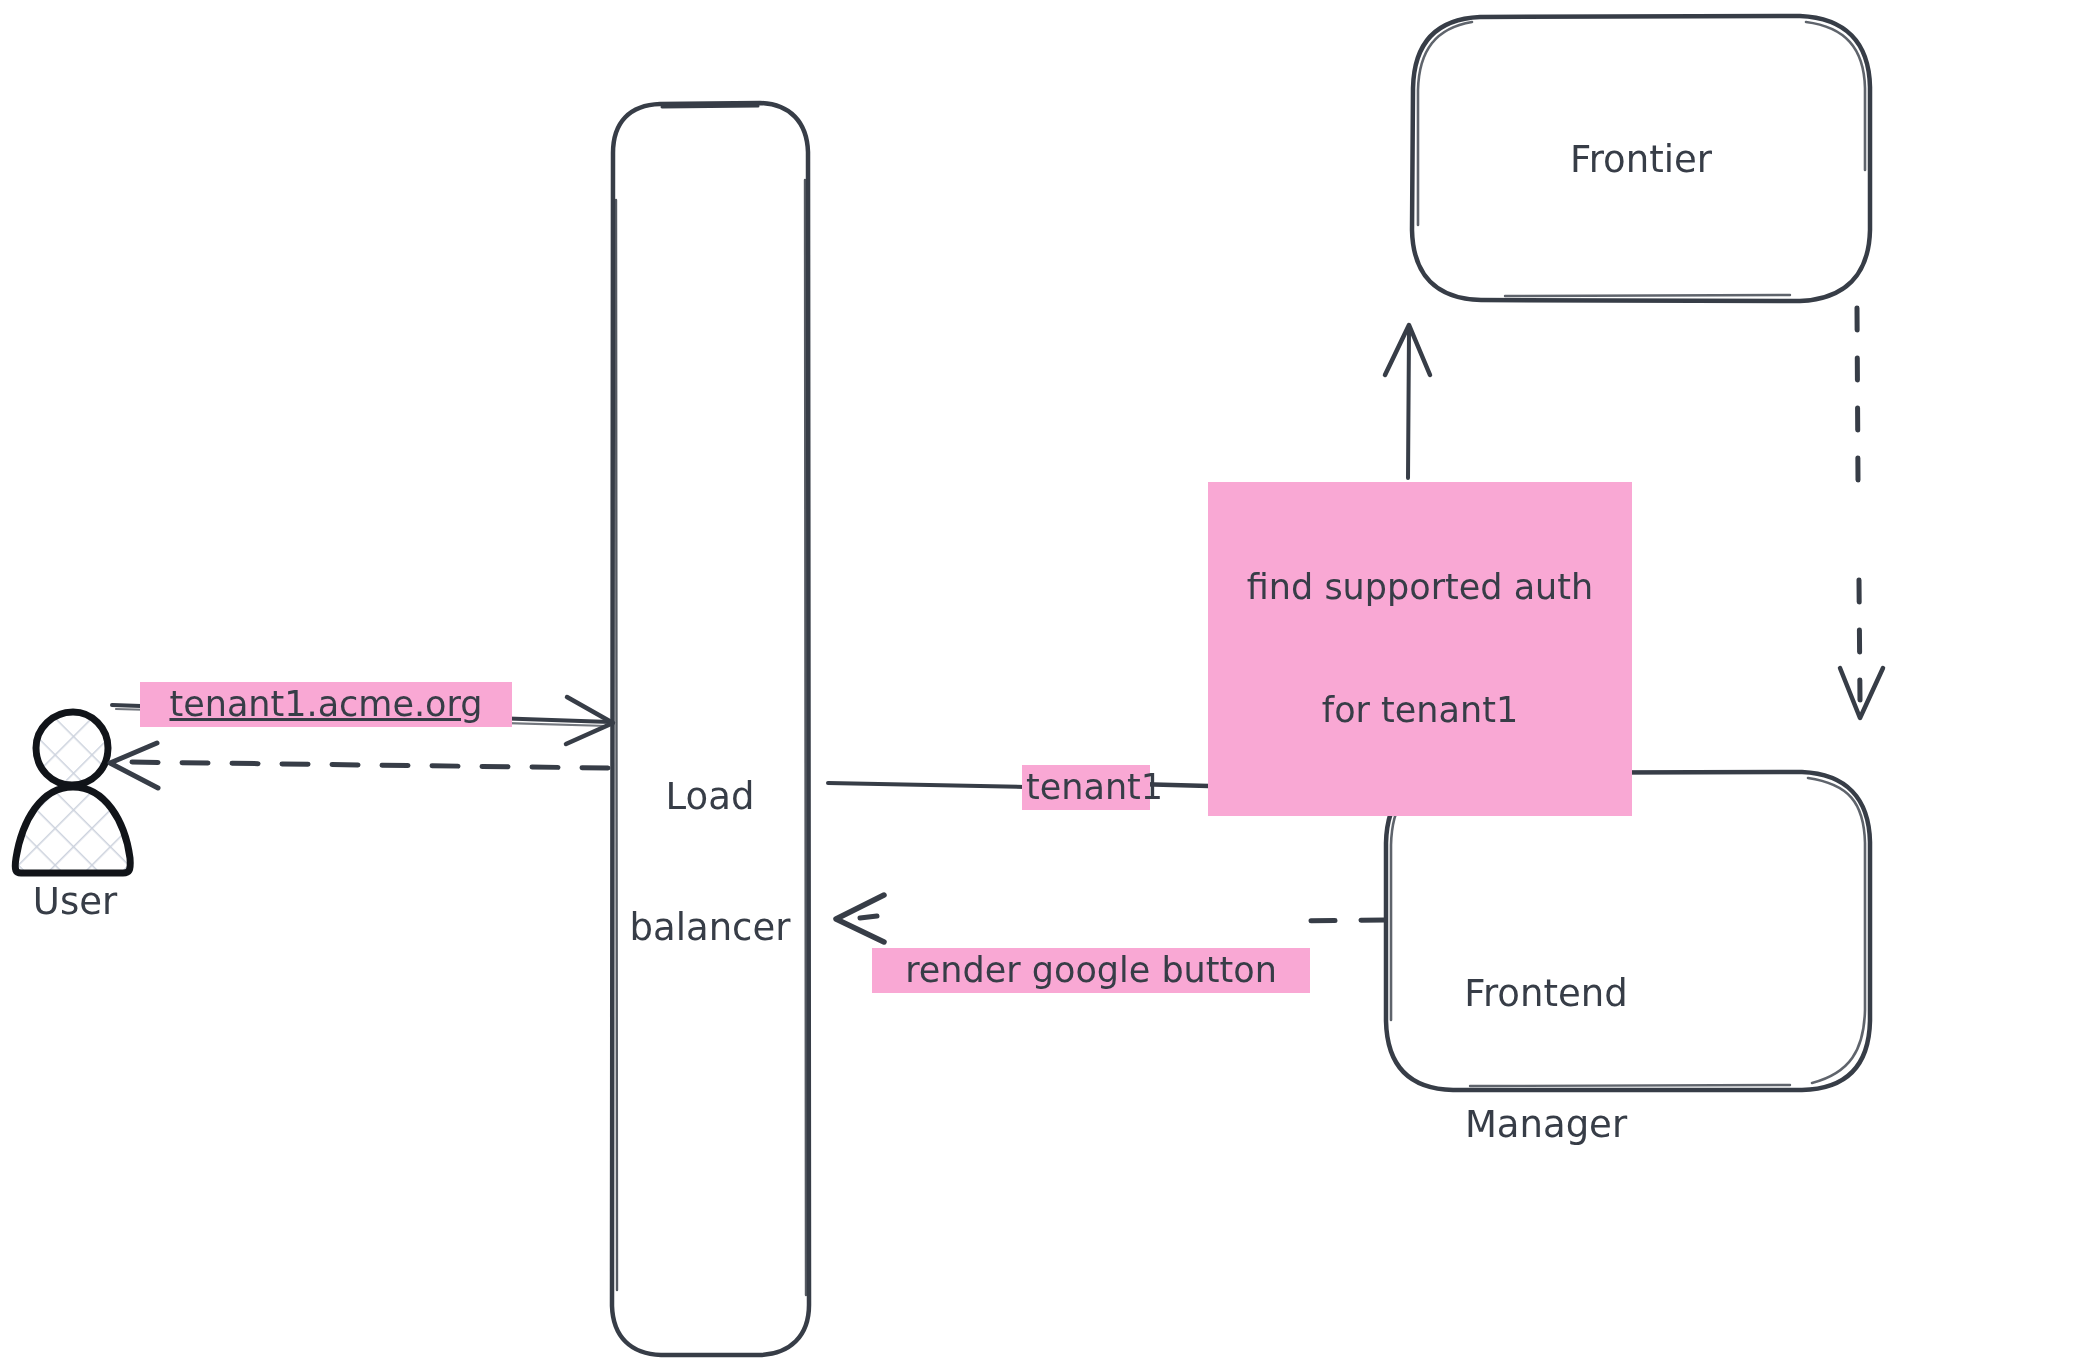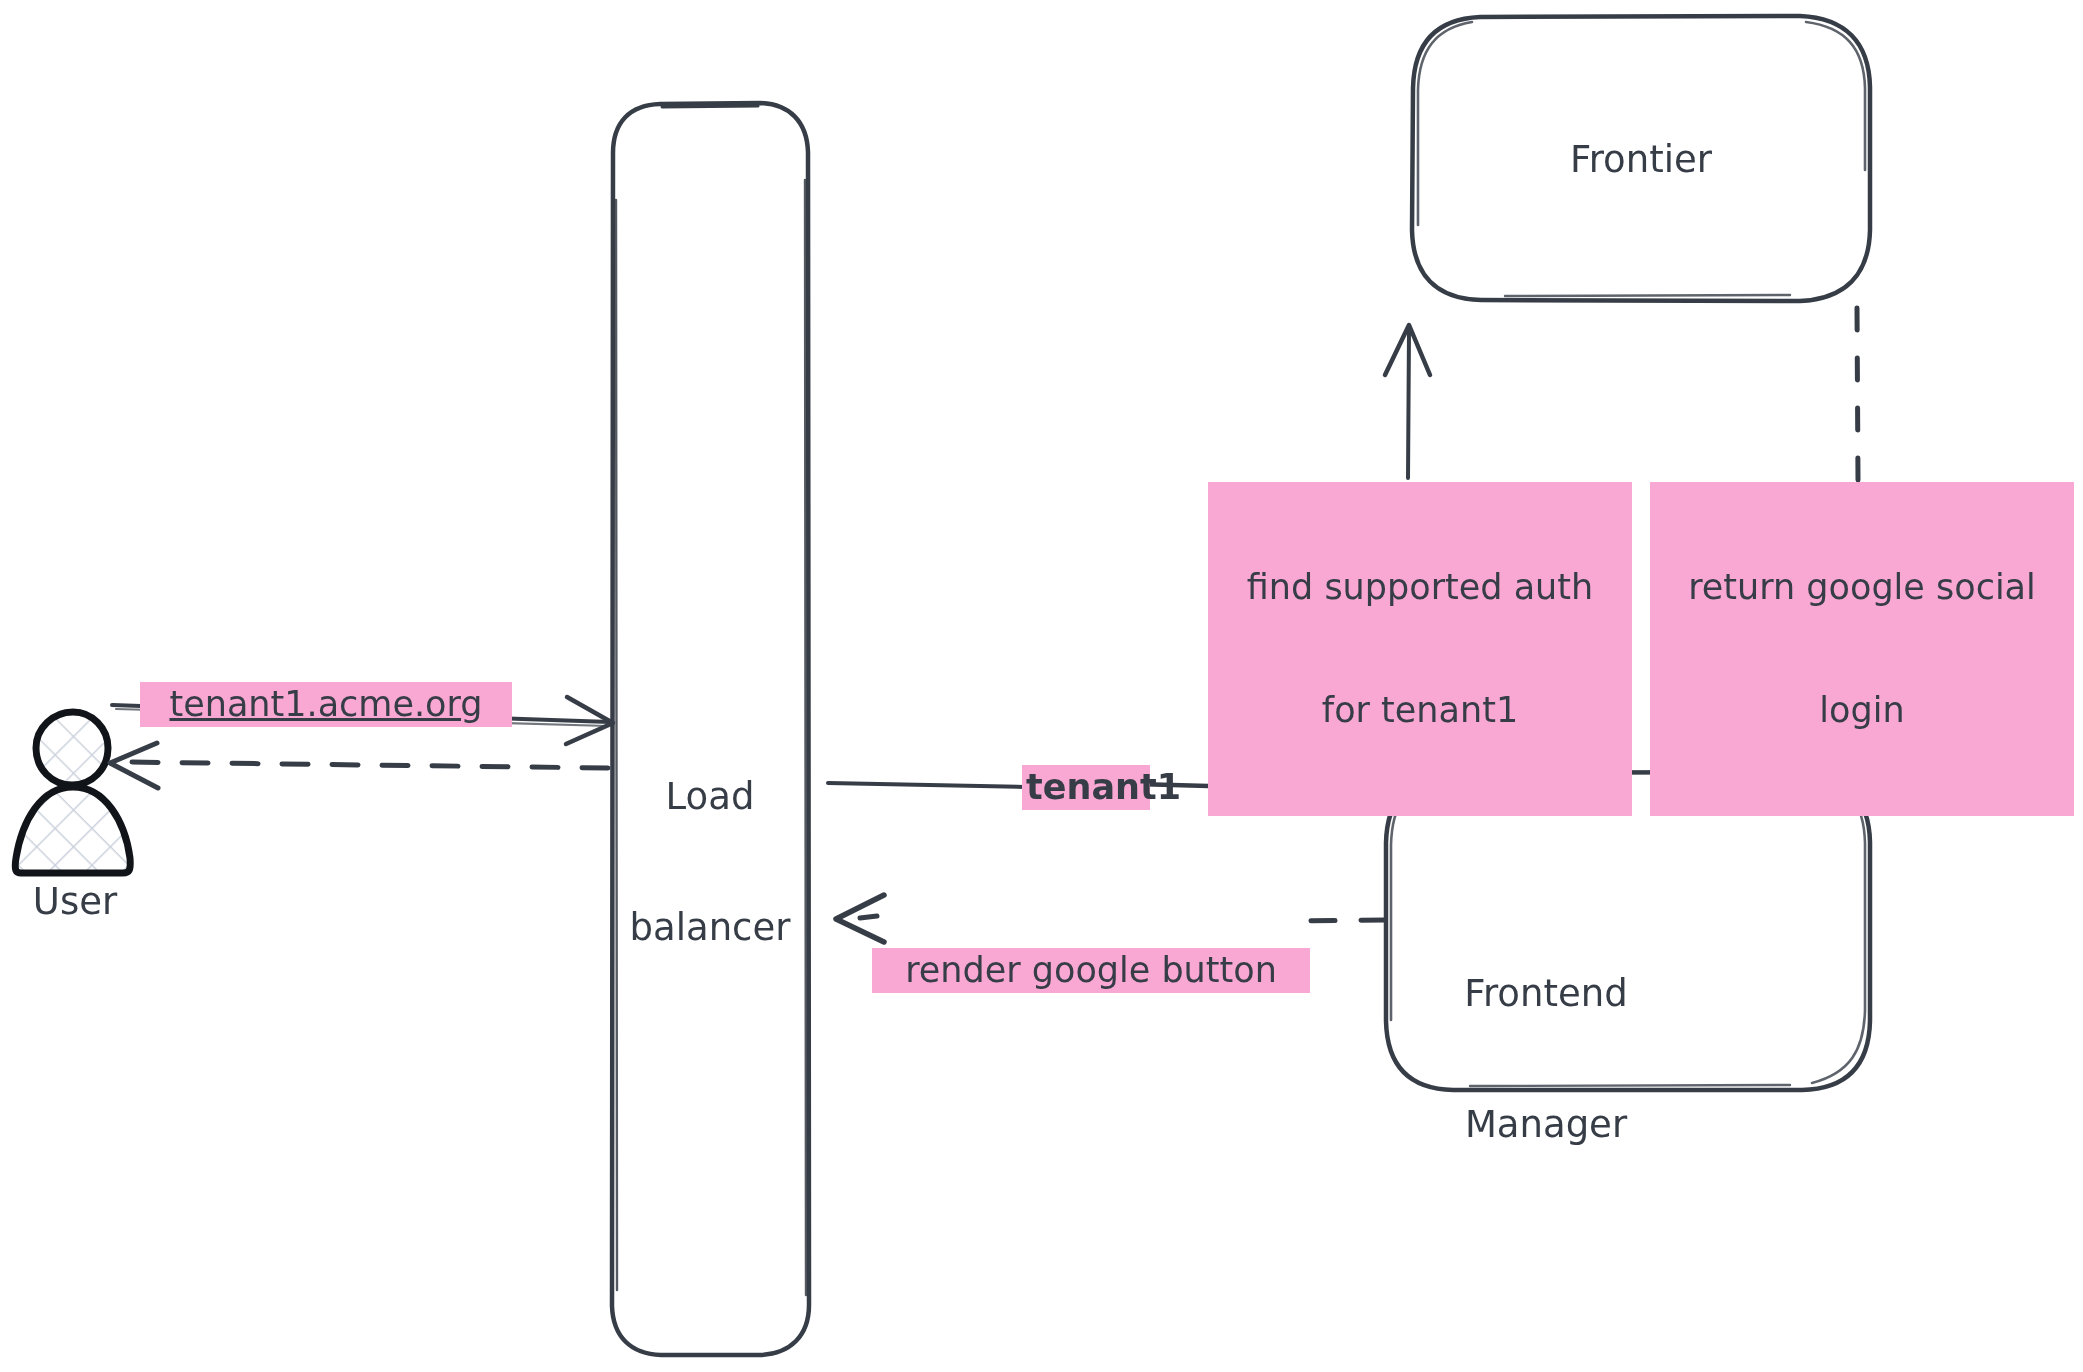--- a/index.html
+++ b/index.html
@@ -222,27 +222,23 @@
     <div>balancer</div>
   </div>
 
   <div class="node-label" style="left:1304px; top:885px; width:484px;">
     <div>Frontend</div>
     <div>Manager</div>
   </div>
 
   <div class="edge-label on-white" style="left:140px; top:682px; width:360px; padding:2px 6px;text-decoration:underline;">tenant1.acme.org</div>
 
-  <div class="edge-label on-white" style="left:1022px; top:765px; width:120px; padding:2px 4px;font-weight:bold;">tenant1</div>
+  <div class="edge-label on-white" style="left:1022px; top:765px; width:120px; padding:2px 4px;">tenant1</div>
 
   <div class="edge-label on-white" style="left:872px; top:948px; width:430px; padding:2px 4px;">render google button</div>
 
   <div class="edge-label on-white" style="left:1208px; top:482px; width:416px; padding:2px 4px;">
     <div>find supported auth</div>
     <div>for tenant1</div>
   </div>
 
-  <div class="edge-label on-white" style="left:1650px; top:482px; width:416px; padding:2px 4px;">
-    <div>return google social</div>
-    <div>login</div>
-  </div>
 
 </div>
 
 </body></html>

